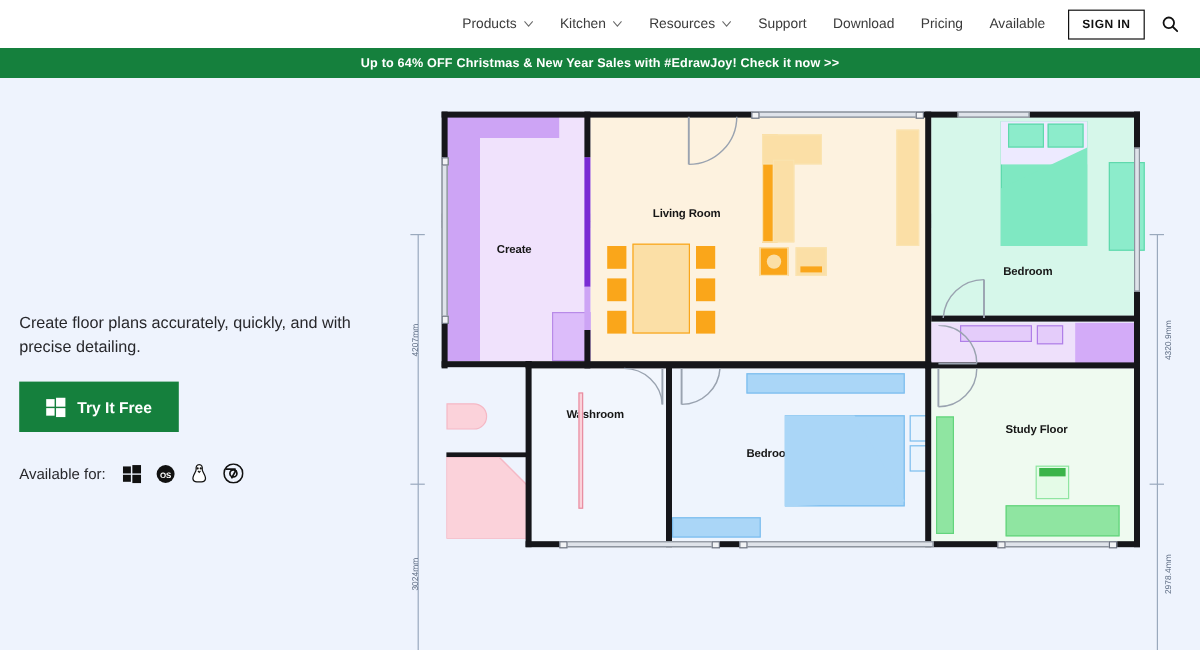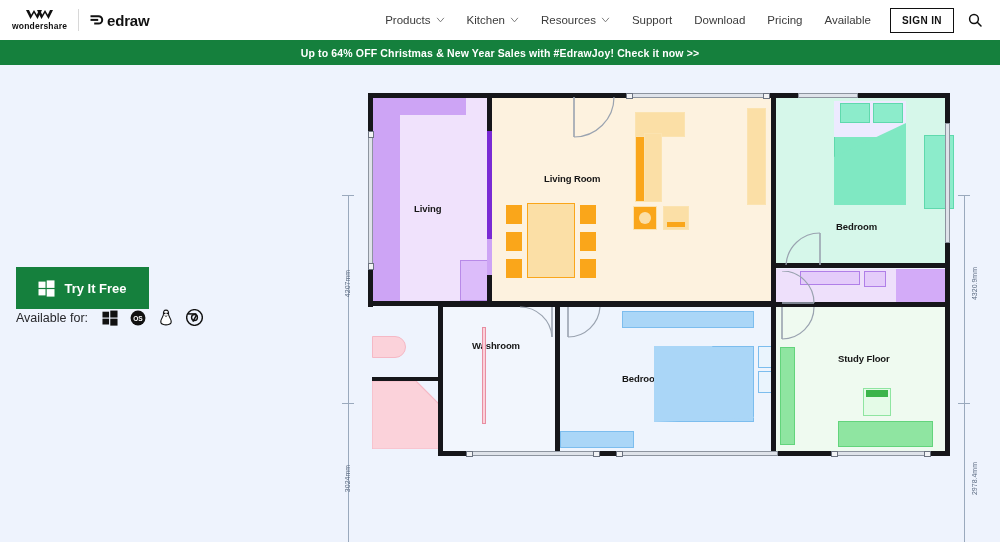--- a/index.html
+++ b/index.html
@@ -62,21 +62,21 @@
   .hero p {
     margin-top: 12px; font-size: 13.5px; line-height: 1.45; color: #27272b;
     width: 300px;
   }
   .cta {
     margin-top: 20px; width: 133px; height: 42px; background: #15803d;
     display: flex; align-items: center; justify-content: center; gap: 9px;
     cursor: pointer;
   }
   .cta-label { color: #fff; font-size: 13px; font-weight: 700; }
-  .avail { display: flex; align-items: center; gap: 12px; }
+  .avail { margin-top: 26px; display: flex; align-items: center; gap: 12px; }
   .avail-label { font-size: 12.5px; color: #27272b; margin-right: 2px; }
 
   
   .plan { position: absolute; left: 336px; top: 0px; width: 648px; height: 470px; }
 
   .dim-label {
     position: absolute; font-size: 7px; color: #5c6b82; white-space: nowrap;
   }
   .dim-line { position: absolute; background: #9aa9bd; }
   .dim-tick { position: absolute; background: #9aa9bd; }
@@ -92,40 +92,20 @@
   }
   .furn { position: absolute; }
   .win { position: absolute; background: #dfe3ea; border: 1px solid #8d949f; }
   .winend { position: absolute; background: #f2f3f5; border: 1px solid #6b7280; }
 </style>
 </head>
 <body>
 
 <div class="header">
 
-  <div class="brand">
-    <div class="ws-logo">
-      <svg class="ws-mark" viewBox="0 0 30 11">
-        <path d="M1 1 L5.5 10 L9 4 L12.5 10 L17 1 L14 1 L11.8 5.8 L9 1 L6.2 5.8 L4 1 Z" fill="#111"></path>
-        <path d="M17 1 L21.5 10 L25 4 L28.5 10 L29 1 L26.5 1 L25 5 L22.5 1 Z" fill="#111" opacity="0"></path>
-        <path d="M12 1 L16.5 10 L20 4 L23.5 10 L28 1 L25 1 L22.8 5.8 L20 1 L17.2 5.8 L15 1 Z" fill="#111"></path>
-      </svg>
-      <span class="ws-word">wondershare</span>
-    </div>
-
-    <div class="brand-sep"></div>
-
-    <div class="edraw">
-      <svg class="edraw-mark" viewBox="0 0 14 14">
-        <path d="M1.5 3.2 H8.5 A3.6 3.6 0 0 1 8.5 10.6 H5.2" stroke="#111" stroke-width="2" fill="none" stroke-linecap="square"></path>
-        <path d="M1.5 6.9 H7.2" stroke="#111" stroke-width="2" fill="none" stroke-linecap="square"></path>
-      </svg>
-      <span class="edraw-word">edraw</span>
-    </div>
-  </div>
 
   <nav class="nav">
     <div class="nav-item">
       <span>Products</span>
       <svg class="chev" viewBox="0 0 10 7">
           <path d="M1 1 L5 5.6 L9 1" stroke="#6b6b6b" stroke-width="1" fill="none"></path>
         </svg>
     </div>
     <div class="nav-item">
       <span>Kitchen</span>
@@ -161,20 +141,21 @@
       </svg>
     </div>
   </nav>
 </div>
 
 <div class="promo">Up to 64% OFF Christmas &amp; New Year Sales with #EdrawJoy! Check it now &gt;&gt;</div>
 
 <div class="main">
 
   <div class="hero">
+    <p>Create floor plans accurately, quickly, and with precise detailing.</p>
 
     <div class="cta">
       <svg width="17" height="17" viewBox="0 0 17 17">
         <rect x="0.5" y="1.6" width="7" height="6.3" fill="#fff"></rect>
         <rect x="8.7" y="0.4" width="7.8" height="7.5" fill="#fff"></rect>
         <rect x="0.5" y="9.1" width="7" height="6.3" fill="#fff"></rect>
         <rect x="8.7" y="9.1" width="7.8" height="7.5" fill="#fff"></rect>
       </svg>
       <span class="cta-label">Try It Free</span>
     </div>
@@ -255,21 +236,21 @@
 
       <div class="room" style="left:192px; top:214px; width:216px; height:145px; background:#eef4fd;"></div>
 
       <div class="room" style="left:408px; top:214px; width:170px; height:145px; background:#effaf0;"></div>
 
       <div class="furn" style="left:4px; top:4px; width:28px; height:204px; background:#cda4f5;"></div>
       <div class="furn" style="left:4px; top:4px; width:94px; height:18px; background:#cda4f5;"></div>
       <div class="furn" style="left:92px; top:167px; width:32px; height:41px; background:#dcbcfa; border:1px solid #b88ae8;"></div>
       <div class="furn" style="left:119px; top:38px; width:5px; height:108px; background:#7a2bd4;"></div>
       <div class="furn" style="left:119px; top:146px; width:5px; height:36px; background:#cda4f5;"></div>
-      <div class="rlabel" style="left:46px; top:110px;">Living</div>
+      <div class="rlabel" style="left:46px; top:110px;">Create</div>
 
       <div class="rlabel" style="left:176px; top:80px;">Living Room</div>
 
       <div class="furn" style="left:159px; top:110px; width:48px; height:75px; background:#fbdfa6; border:1.4px solid #faa61a;"></div>
       <div class="furn" style="left:138px; top:112px; width:16px; height:19px; background:#faa61a;"></div>
       <div class="furn" style="left:138px; top:139px; width:16px; height:19px; background:#faa61a;"></div>
       <div class="furn" style="left:138px; top:166px; width:16px; height:19px; background:#faa61a;"></div>
       <div class="furn" style="left:212px; top:112px; width:16px; height:19px; background:#faa61a;"></div>
       <div class="furn" style="left:212px; top:139px; width:16px; height:19px; background:#faa61a;"></div>
       <div class="furn" style="left:212px; top:166px; width:16px; height:19px; background:#faa61a;"></div>

